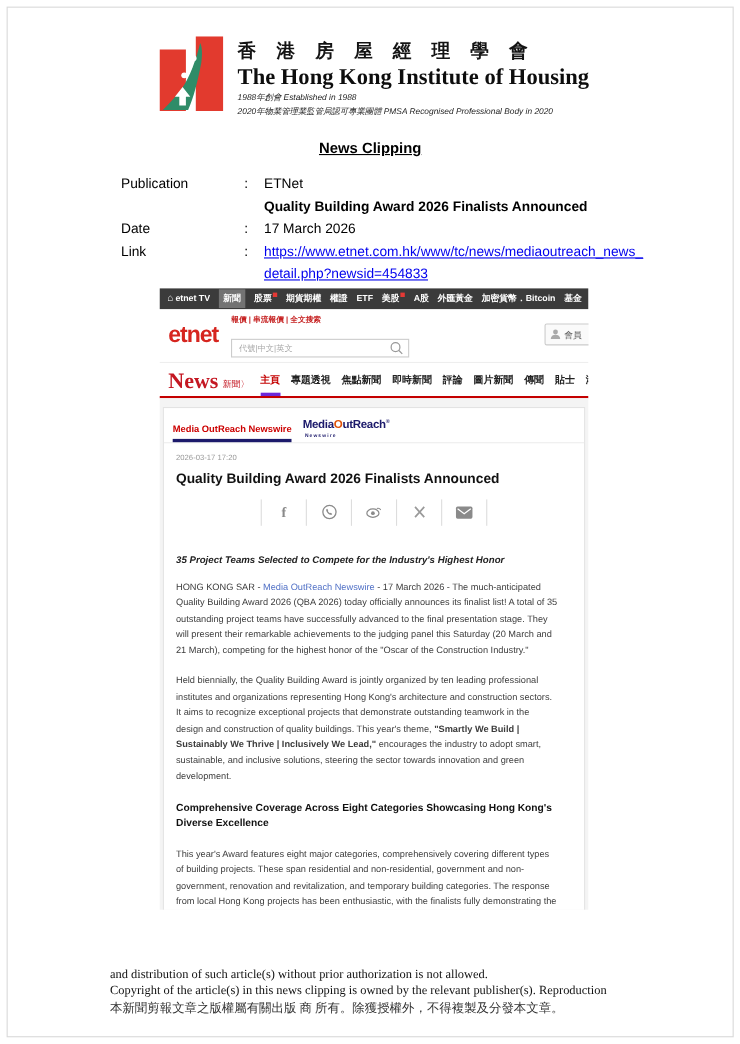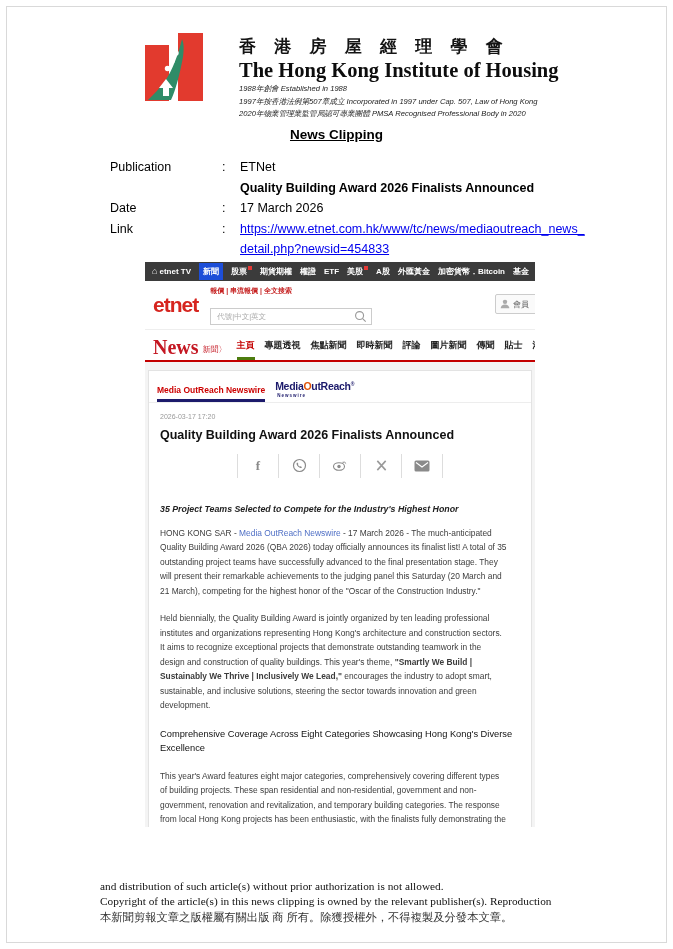--- a/index.html
+++ b/index.html
@@ -2,21 +2,21 @@
 <html><head>
 <meta charset="utf-8">
 <style>
   html,body{margin:0;padding:0;background:#fff;}
   .page{position:relative;width:673px;height:949px;background:#fff;overflow:hidden;
         font-family:"Liberation Sans",sans-serif;color:#1a1a1a;}
   .page-border{position:absolute;inset:6px;border:1px solid #d9d9d9;pointer-events:none;}
 
   
   .ins-header{position:absolute;left:145px;top:33px;display:flex;gap:13px;align-items:flex-start;}
-  .ins-text{padding-top:2px;margin-left:23px;}
+  .ins-text{padding-top:2px;}
   .ins-zh{font-family:"Liberation Serif",serif;font-weight:bold;font-size:17px;letter-spacing:7px;color:#141414;}
   .ins-en{font-family:"Liberation Serif",serif;font-weight:bold;font-size:20.5px;color:#0d0d0d;margin-top:1px;}
   .ins-sub{font-style:italic;font-size:7.6px;color:#222;line-height:10.5px;margin-top:2px;}
 
   
   .doc-title{position:absolute;left:0;top:127px;width:100%;text-align:center;
              font-size:13.5px;font-weight:bold;text-decoration:underline;color:#000;}
 
   
   .info{position:absolute;left:110px;top:157px;font-size:12.5px;color:#000;}
@@ -26,21 +26,21 @@
 
   
   .embed{position:absolute;left:145px;top:262px;width:390px;height:565px;overflow:hidden;
          background:#fff;font-family:"Liberation Sans",sans-serif;}
 
   .topnav{height:19px;background:#3b3b3b;display:flex;align-items:center;gap:8px;
           padding:0 0 0 7px;white-space:nowrap;overflow:hidden;}
   .tn-home{color:#fff;font-size:8px;font-weight:bold;display:flex;align-items:center;gap:2px;}
   .home-ic{font-size:9px;line-height:1;}
   .tn-item{color:#fff;font-size:8px;font-weight:bold;position:relative;}
-  .tn-item.active{background:#1d4ed8;padding:3px 4px;}
+  .tn-item.active{background:#737373;padding:3px 4px;}
   .tn-badge{display:inline-block;width:4px;height:4px;background:#e53935;margin-left:1px;vertical-align:super;}
 
   .site-header{height:44px;display:flex;align-items:center;padding:2px 0 2px 8px;position:relative;
                border-bottom:1px solid #eee;}
   .etnet-logo{color:#d6251f;font-size:21px;font-weight:bold;letter-spacing:-1px;margin-right:12px;}
   .quote-col{display:flex;flex-direction:column;gap:12px;}
   .quote-links{color:#c62222;font-size:7px;font-weight:bold;}
   .search-box{width:152px;height:15px;border:1px solid #ccc;display:flex;align-items:center;
               justify-content:space-between;padding:0 4px;background:#fff;}
   .search-input{border:none;outline:none;font-size:7.5px;color:#444;width:120px;background:transparent;}
@@ -56,21 +56,21 @@
   .member-btn{position:absolute;right:-8px;top:13px;width:40px;height:18px;border:1px solid #ccc;
               border-radius:2px;display:flex;align-items:center;gap:2px;padding:0 3px;
               font-size:8px;color:#555;background:#fafafa;}
 
   .news-bar{height:30px;display:flex;align-items:flex-end;gap:10px;padding:0 0 0 8px;
             border-bottom:2px solid #c40000;white-space:nowrap;overflow:hidden;}
   .news-logo{font-family:"Liberation Serif",serif;font-weight:bold;font-size:20px;color:#c41722;
              line-height:26px;}
   .news-logo-zh{font-size:8px;color:#c41722;margin-left:-6px;line-height:20px;}
   .nb-tab{font-size:9px;font-weight:bold;color:#222;padding-bottom:8px;}
-  .nb-tab.active{color:#c40000;border-bottom:3px solid #4d7c0f;padding-bottom:5px;}
+  .nb-tab.active{color:#c40000;border-bottom:3px solid #6d28d9;padding-bottom:5px;}
 
   .panel-wrap{background:#f4f4f4;padding:8px 3px 0 3px;min-height:480px;box-sizing:border-box;}
   .panel{background:#fff;border:1px solid #e3e3e3;min-height:470px;}
   .source-bar{display:flex;align-items:flex-end;gap:10px;padding:8px 8px 0 8px;border-bottom:1px solid #ededed;}
   .source-tab{color:#cc0000;font-weight:bold;font-size:8.5px;border-bottom:3px solid #1c1a6b;
               padding-bottom:4px;}
   .mor-logo{line-height:9px;padding-bottom:2px;}
   .mor-main{font-size:10.5px;font-weight:bold;letter-spacing:-0.3px;}
   .mor-navy{color:#1c1a6b;} .mor-orange{color:#e05206;}
   .mor-reg{font-size:5px;color:#1c1a6b;vertical-align:super;}
@@ -80,21 +80,21 @@
   .art-date{font-size:7px;color:#999;margin:4px 0 8px 0;}
   .art-headline{font-size:12.5px;font-weight:bold;color:#111;margin:0 0 12px 0;}
   .share-row{display:flex;justify-content:center;margin:4px 0 2px 0;}
   .share-cell{width:40px;height:24px;display:flex;align-items:center;justify-content:center;
               border-left:1px solid #ddd;}
   .share-cell:last-child{border-right:1px solid #ddd;}
   .fb-f{font-family:"Liberation Serif",serif;font-weight:bold;font-size:13px;color:#8a8a8a;}
   .art-sub{font-size:8.8px;font-weight:bold;font-style:italic;color:#222;margin:26px 0 12px 0;}
   .art p{font-size:8.4px;line-height:14.5px;color:#3c3c3c;margin:0 12px 13px 0;}
   .art-link{color:#4f6fc5;text-decoration:none;}
-  .art-h2{font-size:9.3px;font-weight:normal;color:#111;line-height:14.5px;margin:14px 0 13px 0;}
+  .art-h2{font-size:9.3px;font-weight:bold;color:#111;line-height:14.5px;margin:14px 0 13px 0;}
 
   
   .footer{position:absolute;left:100px;top:879px;width:480px;font-family:"Liberation Serif",serif;}
   .footer-en{font-size:11.3px;color:#111;line-height:14.5px;}
   .footer-zh{font-size:11.3px;color:#333;line-height:16px;margin-top:1px;}
 </style>
 </head>
 <body>
 
 <div class="page">
@@ -107,21 +107,20 @@
       <path d="M37 6 C33 22 28 36 20 48 C15 55 9 61 3 67 L26 67 C31 56 35 40 38 24 C39 17 39 10 37 6 Z" fill="#2f8c68"></path>
       <circle cx="31" cy="20" r="2.7" fill="#fff"></circle>
       <circle cx="27" cy="28" r="2.7" fill="#fff"></circle>
       <circle cx="22.5" cy="35.5" r="2.7" fill="#fff"></circle>
       <polygon points="14,55 21,46 28,55 24,55 24,63 18,63 18,55" fill="#fff"></polygon>
     </svg>
     <div class="ins-text">
       <div class="ins-zh">香 港 房 屋 經 理 學 會</div>
       <div class="ins-en">The Hong Kong Institute of Housing</div>
       <div class="ins-sub">1988年創會  Established in 1988</div>
-      <div class="ins-sub">1997年按香港法例第507章成立  Incorporated in 1997 under Cap. 507, Law of Hong Kong</div>
       <div class="ins-sub">2020年物業管理業監管局認可專業團體  PMSA Recognised Professional Body in 2020</div>
     </div>
   </div>
 
   <div class="doc-title">News Clipping</div>
 
   <div class="info">
     <div class="info-row">
       <span>Publication</span>
       <span>:</span>

